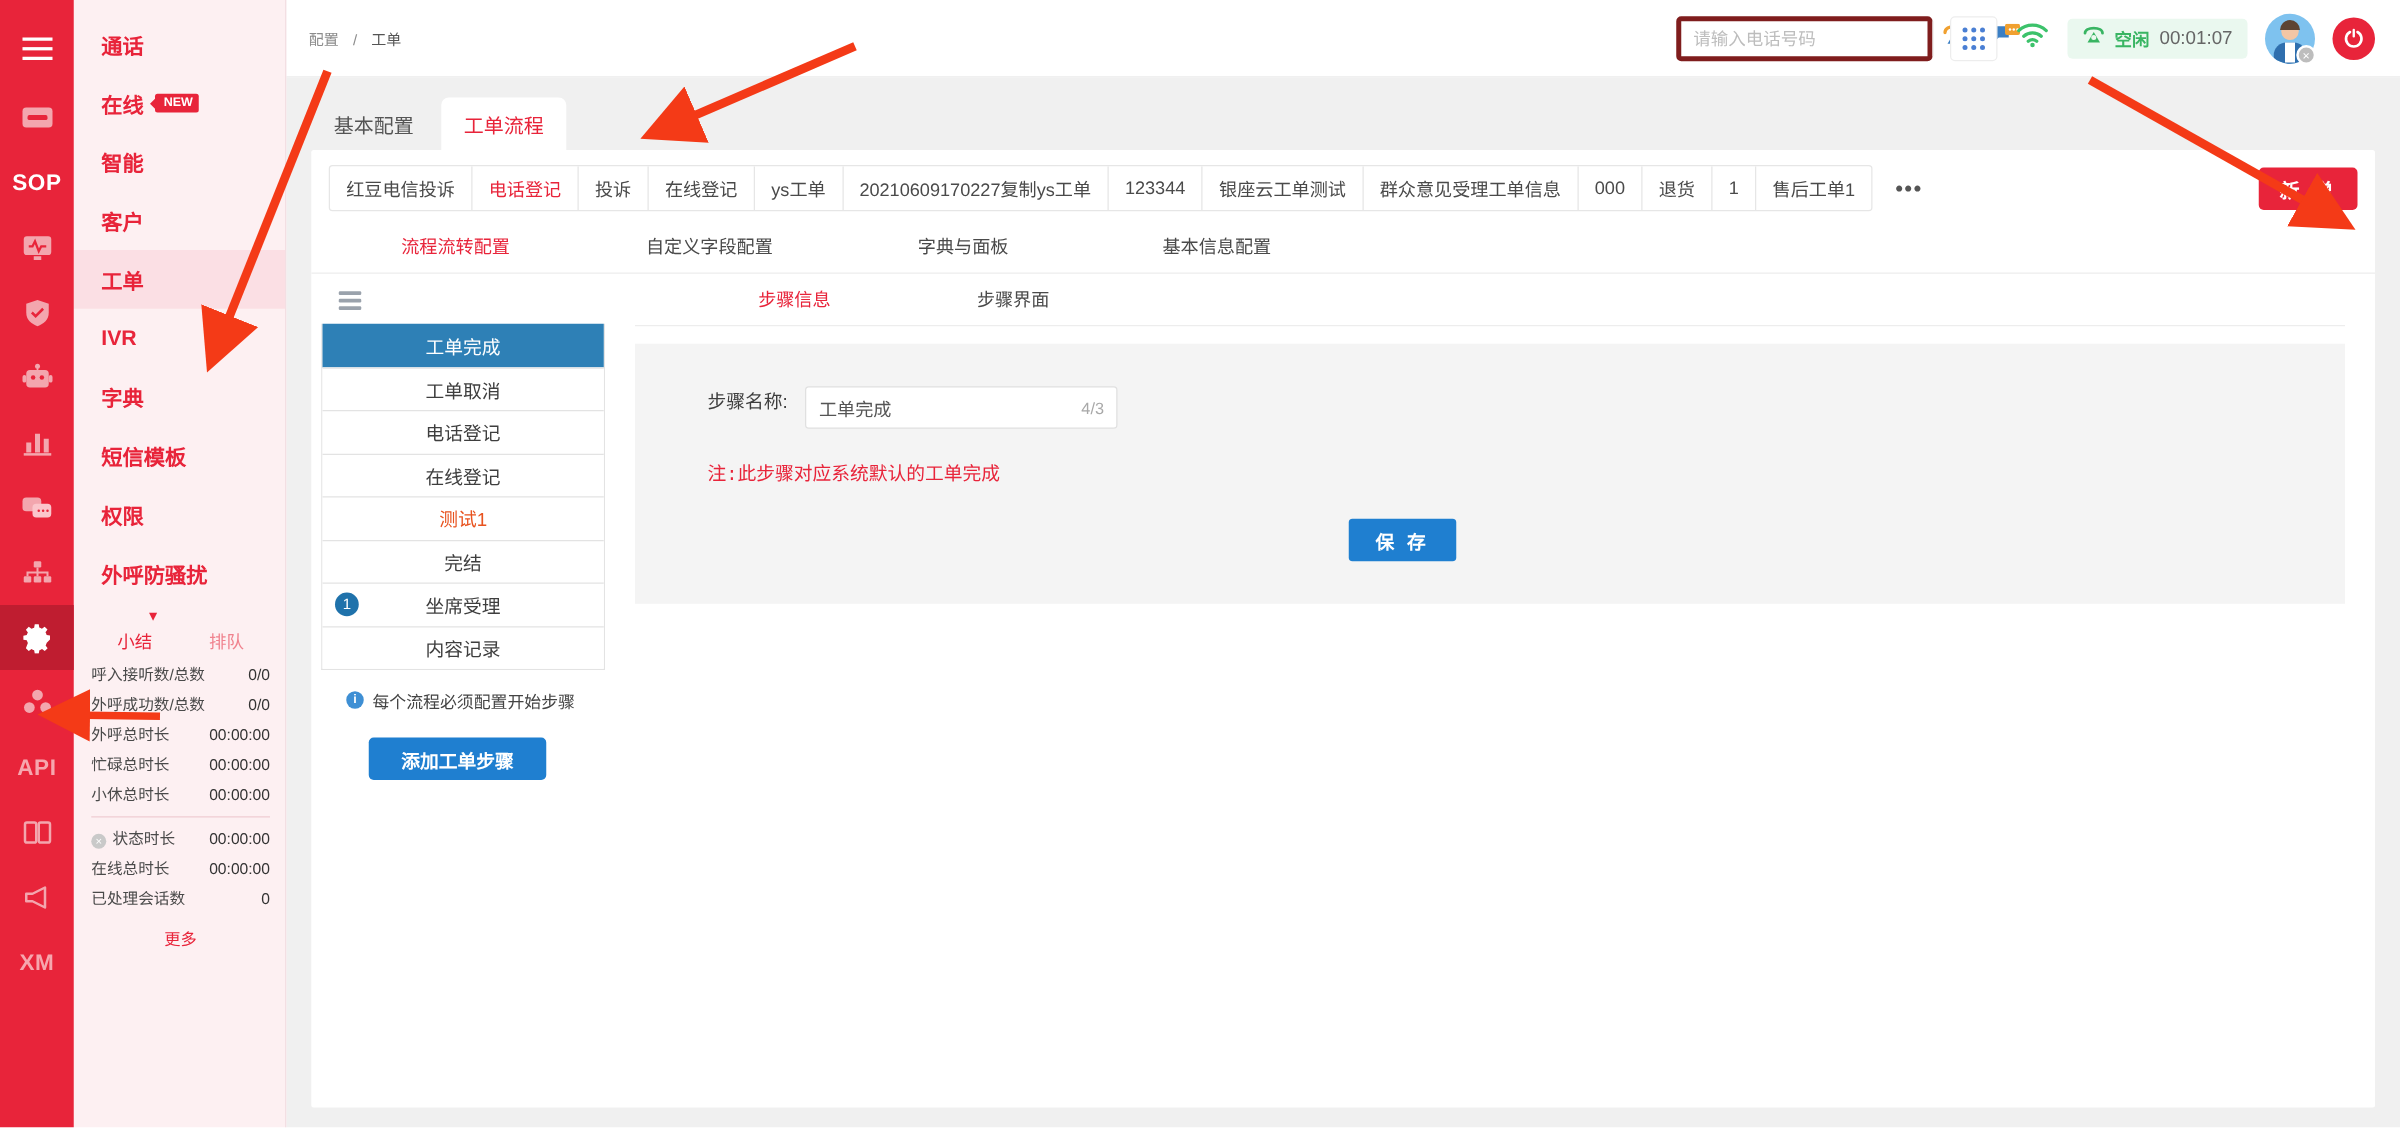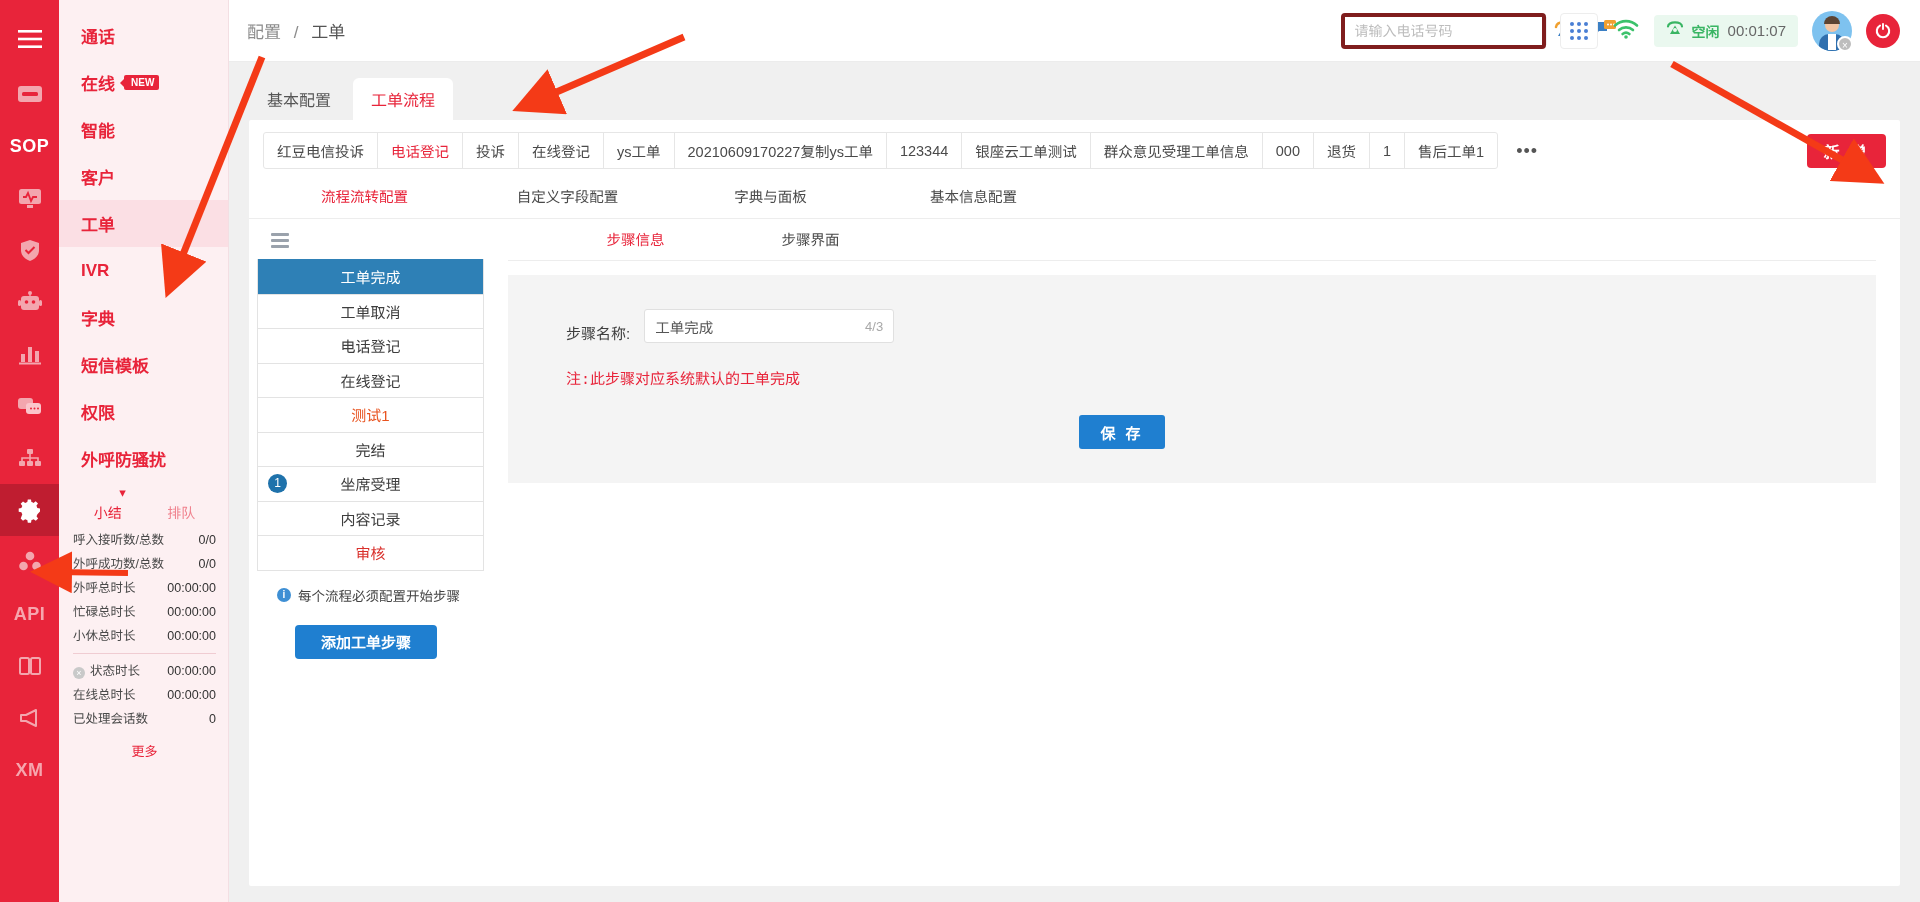--- a/index.html
+++ b/index.html
@@ -73,21 +73,21 @@
   .more-btn { text-align: center; color: #e8243a; font-size: 13px; padding: 10px 0 14px; }
 
   
   .main { flex: 1; display: flex; flex-direction: column; background: #f0f0f0; min-width: 0; }
 
   
   .topbar {
     height: 62px; background: #fff; display: flex; align-items: center;
     padding: 0 20px 0 18px; border-bottom: 1px solid #ececec; flex: 0 0 62px;
   }
-  .crumb { font-size: 17px; color: #8c8c8c; }
+  .crumb { font-size: 12px; color: #8c8c8c; }
   .crumb .sep { margin: 0 8px; }
   .crumb .cur { color: #555; }
   .top-right { margin-left: auto; display: flex; align-items: center; gap: 14px; }
   .phone-box {
     width: 205px; height: 36px; border: 4px solid #7f1d1d; border-radius: 4px;
     display: flex; align-items: center; background: #fff;
   }
   .phone-box input {
     flex: 1; border: 0; outline: none; height: 100%; padding: 0 10px;
     font-size: 14px; color: #333; background: transparent;
@@ -192,21 +192,21 @@
     border-radius: 4px; display: flex; align-items: center; justify-content: center;
     font-size: 15px; font-weight: bold;
   }
 
   
   .rightcol { flex: 1; min-width: 0; padding: 0 24px 0 14px; }
   .subtabs { display: flex; border-bottom: 1px solid #ededed; padding-left: 40px; }
   .subtab { width: 175px; text-align: center; font-size: 14.5px; color: #4a4a4a; padding: 9px 0 11px; }
   .subtab.on { color: #e8243a; }
   .formpanel { background: #f4f4f4; margin-top: 14px; padding: 34px 0 34px 0; }
-  .formrow { display: flex; align-items: flex-end; padding-left: 58px; }
+  .formrow { display: flex; align-items: flex-start; padding-left: 58px; }
   .formlabel { font-size: 15px; color: #3e3e3e; margin-right: 14px; }
   .inputwrap {
     width: 250px; height: 34px; background: #fff; border: 1px solid #e0e0e0; border-radius: 3px;
     display: flex; align-items: center; padding: 0 10px;
   }
   .inputwrap input {
     flex: 1; border: 0; outline: none; font-size: 14.5px; color: #555; background: transparent;
     font-family: "Liberation Sans", sans-serif;
   }
   .counter { font-size: 13px; color: #a8a8a8; }
@@ -557,23 +557,20 @@
             <div class="step">
               <span>完结</span>
             </div>
             <div class="step">
               <span class="step-num">1</span>
               <span>坐席受理</span>
             </div>
             <div class="step">
               <span>内容记录</span>
             </div>
-            <div class="step crimson">
-              <span>审核</span>
-            </div>
           </div>
 
           <div class="hint">
             <span class="i">i</span>
             <span>每个流程必须配置开始步骤</span>
           </div>
 
           <div class="add-step">添加工单步骤</div>
         </div>
 

